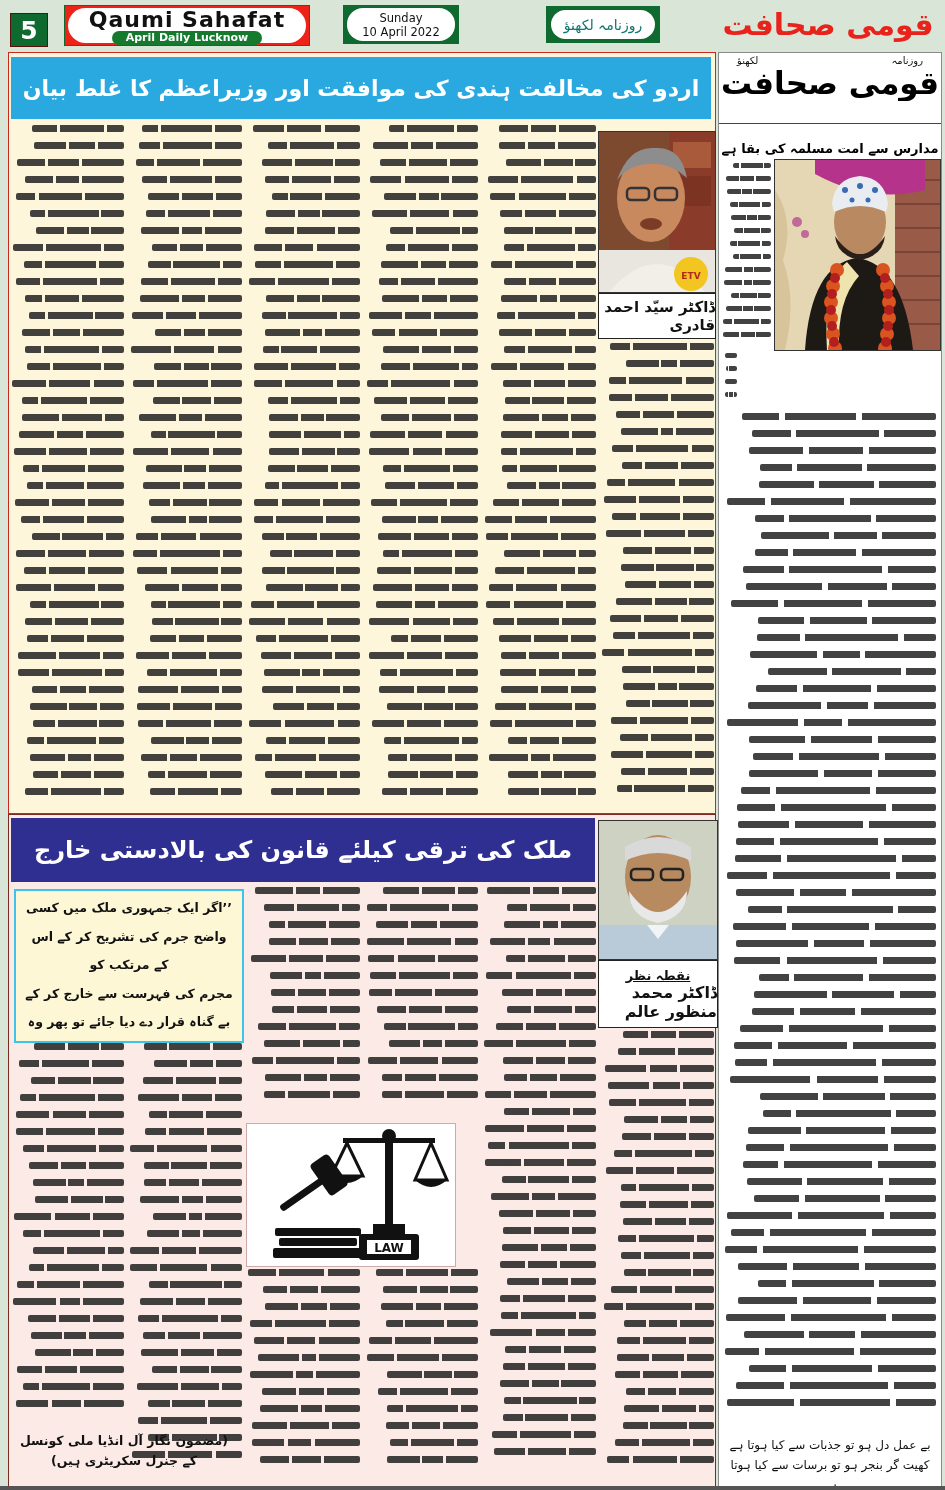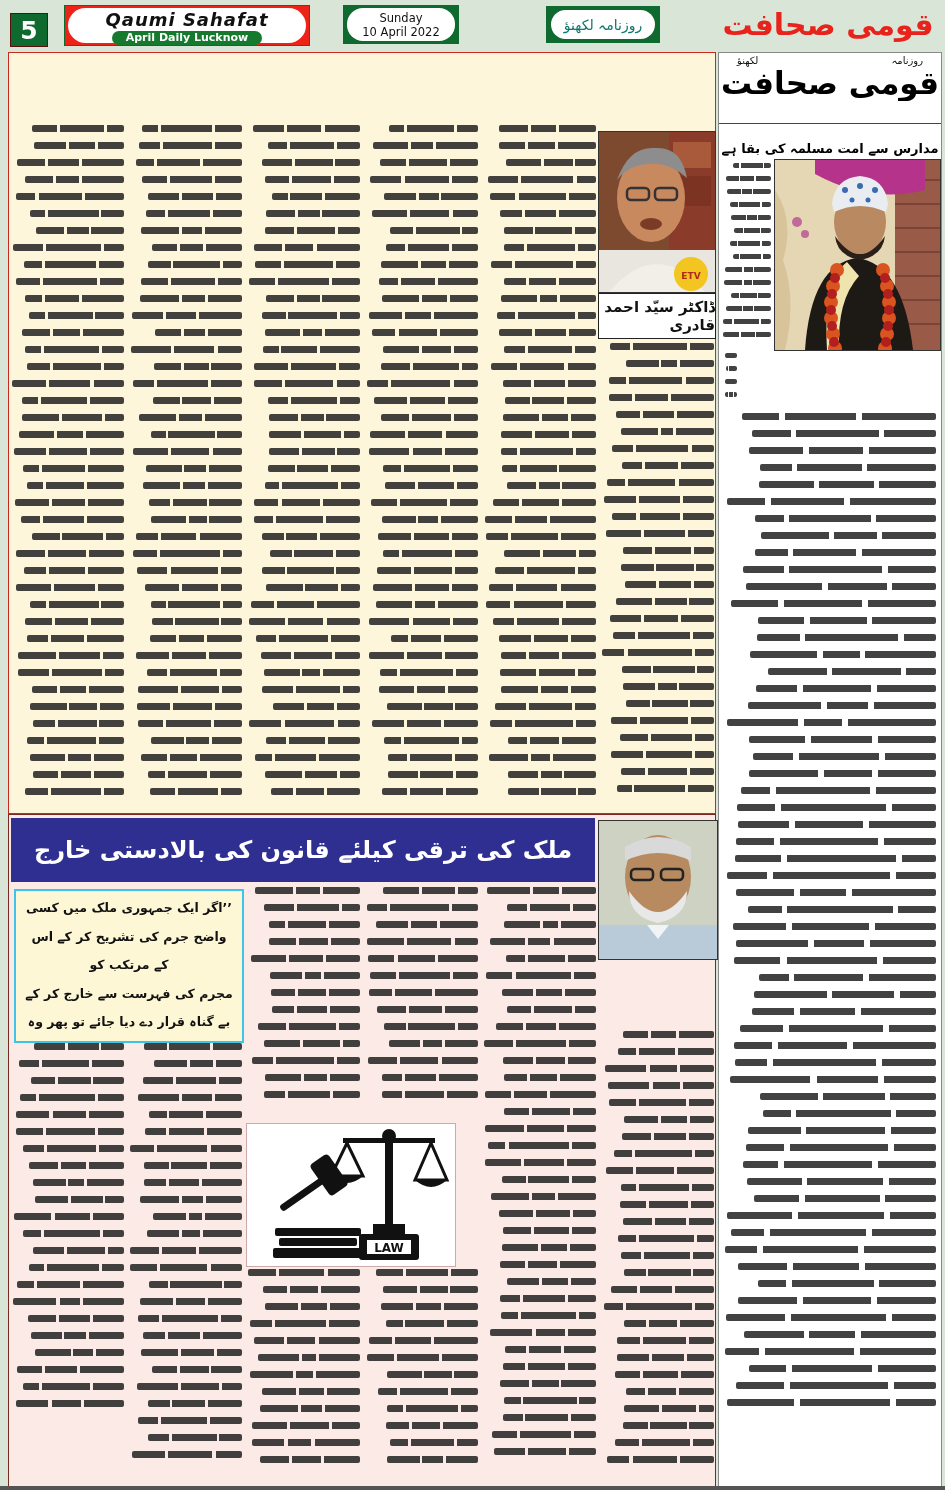--- a/index.html
+++ b/index.html
@@ -6,21 +6,21 @@
   body{background:#b9c9b9;font-family:"DejaVu Sans",sans-serif;}
   .page{position:relative;width:945px;height:1490px;background:#d9e6d7;overflow:hidden;}
   .abs{position:absolute;}
 
   
   .pagenum{left:10px;top:13px;width:36px;height:32px;background:#0e6a2f;border:1px solid #5a0f0a;
            color:#fff;font-weight:bold;font-size:25px;display:flex;align-items:center;justify-content:center;}
   .logo{left:64px;top:5px;width:244px;height:39px;background:#ee2318;border:1px solid #0e6a2f;}
   .logo-oval{position:absolute;left:3px;top:2px;right:3px;bottom:2px;background:#fff;border-radius:18px;
              display:flex;flex-direction:column;align-items:center;justify-content:flex-start;}
-  .logo-title{font-weight:bold;font-size:18px;letter-spacing:1px;color:#111;line-height:21px;margin-top:1px;font-style:italic;}
+  .logo-title{font-weight:bold;font-size:22px;letter-spacing:1px;color:#111;line-height:21px;margin-top:1px;}
   .logo-sub{background:#157a2e;color:#fff;font-weight:bold;font-size:11px;border-radius:8px;
             padding:0 14px;line-height:14px;margin-top:1px;}
   .datebox{left:343px;top:5px;width:116px;height:39px;background:#0e6a2f;}
   .date-oval{position:absolute;left:4px;top:3px;right:4px;bottom:3px;background:#fff;border-radius:16px;
              display:flex;flex-direction:column;align-items:center;justify-content:center;color:#111;}
   .date-oval div{font-size:11.5px;line-height:14px;}
   .roznamabox{left:546px;top:6px;width:114px;height:37px;background:#0e6a2f;}
   .roz-oval{position:absolute;left:5px;top:4px;right:5px;bottom:4px;background:#fff;border-radius:15px;
             display:flex;align-items:center;justify-content:center;font-size:14px;color:#0f766e;direction:rtl;}
   .hdr-right{left:722px;top:2px;width:212px;height:44px;color:#e8231c;font-weight:bold;font-size:30px;
@@ -86,20 +86,21 @@
     </div>
   </div>
 
   <div class="abs roznamabox">
     <div class="roz-oval">روزنامہ لکھنؤ</div>
   </div>
 
   <div class="abs hdr-right">قومی صحافت</div>
 
   <div class="abs art1">
+    <div class="abs band band1 fit" style="font-size: 22px;">اردو کی مخالفت ہندی کی موافقت اور وزیراعظم کا غلط بیان</div>
 
     <div class="abs simtext" style="left:3px;top:72px;width:112px;height:684px">
         <div class="sl" style="width:82.6%;background:linear-gradient(90deg,#1e1e1e 0 27%,transparent 27% 30%,#1e1e1e 30% 78%,transparent 78% 81%,#1e1e1e 81% 100%);opacity:.84"></div>
         <div class="sl" style="width:80.5%;background:linear-gradient(90deg,#1e1e1e 0 36%,transparent 36% 39%,#1e1e1e 39% 68%,transparent 68% 71%,#1e1e1e 71% 100%);opacity:.84"></div>
         <div class="sl" style="width:95.9%;background:linear-gradient(90deg,#1e1e1e 0 26%,transparent 26% 29%,#1e1e1e 29% 58%,transparent 58% 61%,#1e1e1e 61% 100%);opacity:.84"></div>
         <div class="sl" style="width:88.6%;background:linear-gradient(90deg,#1e1e1e 0 28%,transparent 28% 31%,#1e1e1e 31% 55%,transparent 55% 58%,#1e1e1e 58% 100%);opacity:.84"></div>
         <div class="sl" style="width:96.8%;background:linear-gradient(90deg,#1e1e1e 0 18%,transparent 18% 21%,#1e1e1e 21% 61%,transparent 61% 64%,#1e1e1e 64% 100%);opacity:.84"></div>
         <div class="sl" style="width:83.6%;background:linear-gradient(90deg,#1e1e1e 0 16%,transparent 16% 19%,#1e1e1e 19% 73%,transparent 73% 76%,#1e1e1e 76% 100%);opacity:.84"></div>
         <div class="sl" style="width:78.5%;background:linear-gradient(90deg,#1e1e1e 0 32%,transparent 32% 35%,#1e1e1e 35% 60%,transparent 60% 63%,#1e1e1e 63% 100%);opacity:.84"></div>
         <div class="sl" style="width:98.7%;background:linear-gradient(90deg,#1e1e1e 0 27%,transparent 27% 30%,#1e1e1e 30% 79%,transparent 79% 82%,#1e1e1e 82% 100%);opacity:.84"></div>
@@ -371,20 +372,24 @@
         <ellipse cx="59" cy="58" rx="34" ry="42" fill="#b9withe" fill-opacity="0"></ellipse>
         <ellipse cx="59" cy="56" rx="33" ry="42" fill="#b78a60"></ellipse>
         <path d="M26 26 Q59 6 92 26 L92 40 Q59 24 26 40 Z" fill="#d9d9d9"></path>
         <rect x="32" y="48" width="22" height="11" rx="4" fill="none" stroke="#222" stroke-width="2.5"></rect>
         <rect x="62" y="48" width="22" height="11" rx="4" fill="none" stroke="#222" stroke-width="2.5"></rect>
         <path d="M30 70 Q59 112 88 70 Q88 96 59 102 Q30 96 30 70 Z" fill="#e8e8e8"></path>
         <rect x="0" y="104" width="118" height="34" fill="#b9cbd8"></rect>
         <path d="M48 104 L59 118 L70 104 Z" fill="#f0f4f6"></path>
       </svg>
     </div>
+    <div class="abs capbox" style="left:589px;top:145px;width:118px;height:66px">
+      <div style="font-size:13px;font-weight:bold;text-decoration:underline">نقطہ نظر</div>
+      <div class="nm" style="font-size:16px">ڈاکٹر محمد منظور عالم</div>
+    </div>
 
     <div class="abs simtext" style="left:3px;top:228px;width:112px;height:382px">
         <div class="sl" style="width:80.7%;background:linear-gradient(90deg,#1e1e1e 0 35%,transparent 35% 38%,#1e1e1e 38% 72%,transparent 72% 75%,#1e1e1e 75% 100%);opacity:.84"></div>
         <div class="sl" style="width:93.6%;background:linear-gradient(90deg,#1e1e1e 0 19%,transparent 19% 22%,#1e1e1e 22% 67%,transparent 67% 70%,#1e1e1e 70% 100%);opacity:.84"></div>
         <div class="sl" style="width:82.9%;background:linear-gradient(90deg,#1e1e1e 0 26%,transparent 26% 29%,#1e1e1e 29% 64%,transparent 64% 67%,#1e1e1e 67% 100%);opacity:.84"></div>
         <div class="sl" style="width:92.7%;background:linear-gradient(90deg,#1e1e1e 0 15%,transparent 15% 18%,#1e1e1e 18% 72%,transparent 72% 75%,#1e1e1e 75% 100%);opacity:.84"></div>
         <div class="sl" style="width:96.8%;background:linear-gradient(90deg,#1e1e1e 0 31%,transparent 31% 34%,#1e1e1e 34% 65%,transparent 65% 68%,#1e1e1e 68% 100%);opacity:.84"></div>
         <div class="sl" style="width:96.0%;background:linear-gradient(90deg,#1e1e1e 0 25%,transparent 25% 28%,#1e1e1e 28% 73%,transparent 73% 76%,#1e1e1e 76% 100%);opacity:.84"></div>
         <div class="sl" style="width:90.2%;background:linear-gradient(90deg,#1e1e1e 0 21%,transparent 21% 24%,#1e1e1e 24% 72%,transparent 72% 75%,#1e1e1e 75% 100%);opacity:.84"></div>
         <div class="sl" style="width:85.1%;background:linear-gradient(90deg,#1e1e1e 0 31%,transparent 31% 34%,#1e1e1e 34% 60%,transparent 60% 63%,#1e1e1e 63% 100%);opacity:.84"></div>
@@ -573,20 +578,24 @@
           <rect x="30" y="64" width="62" height="7" rx="3" fill="#111"></rect>
           <rect x="78" y="48" width="22" height="38" rx="4" fill="#111"></rect>
         </g>
 
         <rect x="28" y="104" width="86" height="8" rx="2" fill="#111"></rect>
         <rect x="32" y="114" width="78" height="8" rx="2" fill="#111"></rect>
         <rect x="26" y="124" width="92" height="10" rx="2" fill="#111"></rect>
       </svg>
     </div>
 
+    <div class="abs authnote" style="left:10px;top:616px;width:210px;height:44px">
+      <div>(مضمون نگار آل انڈیا ملی کونسل</div>
+      <div>کے جنرل سکریٹری ہیں)</div>
+    </div>
   </div>
 
   <div class="abs art3">
     <div class="abs masthead">
       <div class="mast-small">
         <span>روزنامہ</span>
         <span>لکھنؤ</span>
       </div>
       <div class="mast-big fit" style="font-size: 31px;">قومی صحافت</div>
     </div>
@@ -734,16 +743,20 @@
         <div class="sl" style="width:84.1%;background:linear-gradient(90deg,#1e1e1e 0 16%,transparent 16% 19%,#1e1e1e 19% 65%,transparent 65% 68%,#1e1e1e 68% 100%);opacity:.84"></div>
         <div class="sl" style="width:93.6%;background:linear-gradient(90deg,#1e1e1e 0 30%,transparent 30% 33%,#1e1e1e 33% 67%,transparent 67% 70%,#1e1e1e 70% 100%);opacity:.84"></div>
         <div class="sl" style="width:99.0%;background:linear-gradient(90deg,#1e1e1e 0 28%,transparent 28% 31%,#1e1e1e 31% 76%,transparent 76% 79%,#1e1e1e 79% 100%);opacity:.84"></div>
         <div class="sl" style="width:90.6%;background:linear-gradient(90deg,#1e1e1e 0 31%,transparent 31% 34%,#1e1e1e 34% 58%,transparent 58% 61%,#1e1e1e 61% 100%);opacity:.84"></div>
         <div class="sl" style="width:99.3%;background:linear-gradient(90deg,#1e1e1e 0 16%,transparent 16% 19%,#1e1e1e 19% 61%,transparent 61% 64%,#1e1e1e 64% 100%);opacity:.84"></div>
         <div class="sl" style="width:88.0%;background:linear-gradient(90deg,#1e1e1e 0 20%,transparent 20% 23%,#1e1e1e 23% 66%,transparent 66% 69%,#1e1e1e 69% 100%);opacity:.84"></div>
         <div class="sl" style="width:94.5%;background:linear-gradient(90deg,#1e1e1e 0 24%,transparent 24% 27%,#1e1e1e 27% 76%,transparent 76% 79%,#1e1e1e 79% 100%);opacity:.84"></div>
         <div class="sl" style="width:98.4%;background:linear-gradient(90deg,#1e1e1e 0 32%,transparent 32% 35%,#1e1e1e 35% 78%,transparent 78% 81%,#1e1e1e 81% 100%);opacity:.84"></div>
       </div>
 
+    <div class="abs couplet" style="left:5px;top:1382px;width:212px;height:44px">
+      <div>بے عمل دل ہو تو جذبات سے کیا ہوتا ہے</div>
+      <div>کھیت گر بنجر ہو تو برسات سے کیا ہوتا ہے</div>
+    </div>
   </div>
 
   <div class="abs pagefoot"></div>
 </div>
 
 </body></html>

